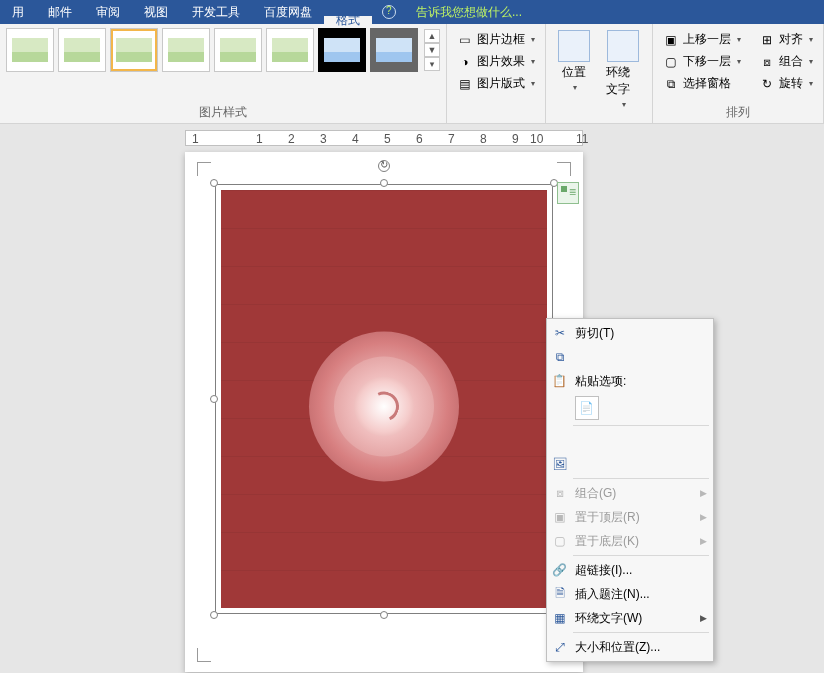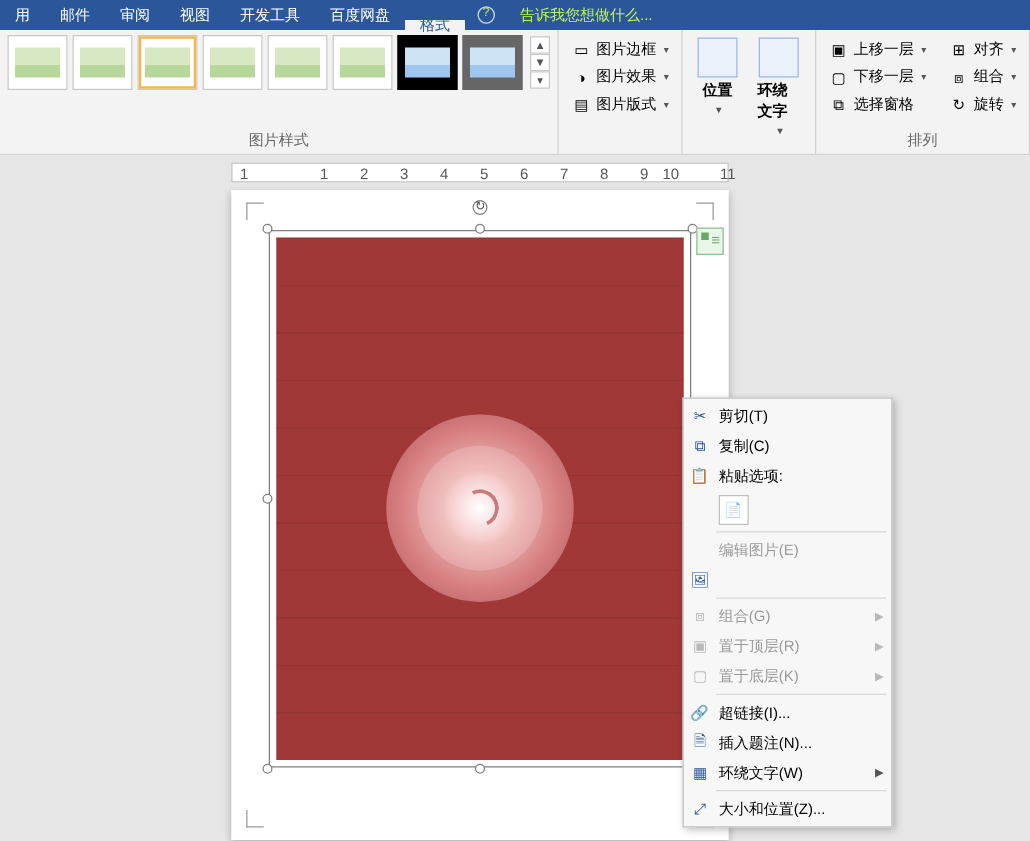--- a/index.html
+++ b/index.html
@@ -26,21 +26,21 @@
 .thumb.grey { background:#666; border-color:#666;}
 .thumb.grey .pic{ width:36px;height:24px;background:linear-gradient(#cfe3f7 60%,#9fc6ef 60%);}
 .gallery-more { width:16px; display:flex; flex-direction:column; justify-content:space-between; margin-left:2px;}
 .gallery-more div{height:14px;border:1px solid #c8c8c8;background:#fff;display:flex;align-items:center;justify-content:center;font-size:9px;color:#555;}
 
 .vert-opts { display:flex; flex-direction:column; gap:3px; padding-top:2px;}
 .vert-opts .opt { display:flex; align-items:center; gap:4px; padding:1px 4px; cursor:pointer; white-space:nowrap;}
 .vert-opts .ic { width:16px;height:16px; display:inline-flex;align-items:center;justify-content:center;}
 .tri { font-size:8px; color:#555; margin-left:2px;}
 
-.big-btn { display:flex; flex-direction:column; align-items:center; gap:2px; padding:2px 6px; cursor:pointer;font-weight:bold;}
+.big-btn { display:flex; flex-direction:column; align-items:center; gap:2px; padding:2px 6px; cursor:pointer;}
 .big-btn .ic-big { width:32px;height:32px;border:1px solid #9db9dc;background:#eaf1fa;}
 
 
 .doc-wrap { position:absolute; left:0; right:0; top:124px; bottom:0; overflow:hidden;}
 .ruler { position:absolute; left:185px; top:6px; height:16px; width:398px; background:#fff; border:1px solid #c0c0c0; font-size:9px;}
 .ruler .ticks{position:relative;height:100%;}
 .ruler .num{position:absolute;top:1px;color:#555;}
 .page { position:absolute; left:185px; top:28px; width:398px; height:520px; background:#fff; box-shadow:0 2px 6px rgba(0,0,0,.25);}
 .crop-mark{position:absolute;width:14px;height:14px;}
 .crop-mark.tl{left:12px;top:10px;border-left:1px solid #999;border-top:1px solid #999;}
@@ -262,33 +262,31 @@
     </div>
   </div>
 
   <div class="ctx">
     <div class="row">
         <span class="ic">✂</span>
         <span class="lbl">剪切(T)</span>
       </div>
     <div class="row">
         <span class="ic">⧉</span>
-        <span class="lbl">复制(C)</span>
       </div>
     <div class="row">
         <span class="ic">📋</span>
         <span class="lbl" style="font-weight:400;">粘贴选项:</span>
       </div>
     <div class="row paste-row">
         <div class="paste-btn">📄</div>
       </div>
     <div class="sep"></div>
     <div class="row disabled">
         <span class="ic disabled"></span>
-        <span class="lbl">编辑图片(E)</span>
       </div>
     <div class="row">
         <span class="ic">🖼</span>
       </div>
     <div class="sep"></div>
     <div class="row disabled">
         <span class="ic disabled">⧈</span>
         <span class="lbl">组合(G)</span>
         <span class="arrow">▶</span>
       </div>

